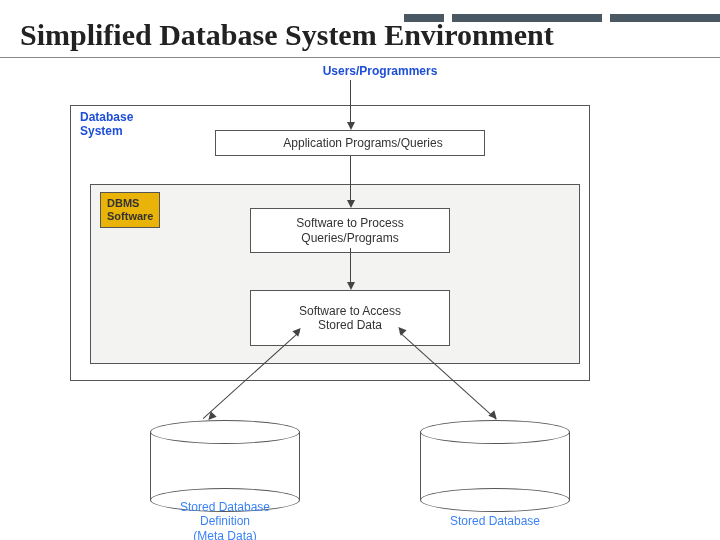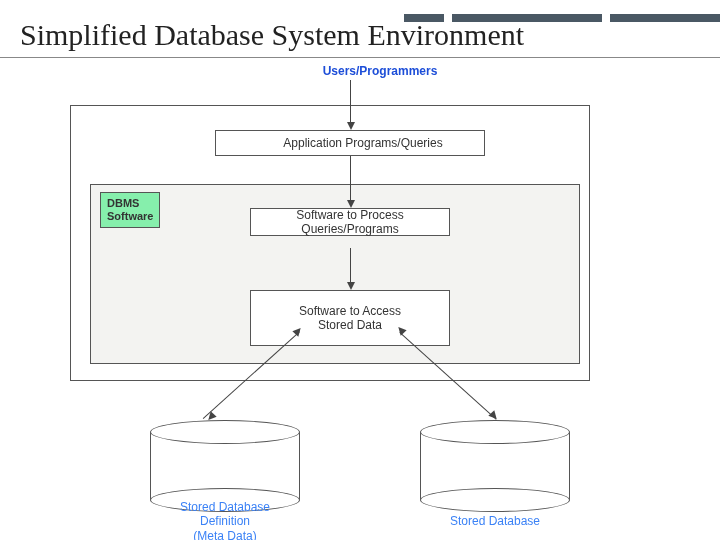--- a/index.html
+++ b/index.html
@@ -8,20 +8,21 @@
     height: 540px;
     background: #fff;
     font-family: "Times New Roman", Times, serif;
     position: relative;
     overflow: hidden;
   }
   .title-bar {
     position: relative;
     height: 58px;
     border-bottom: 1px solid #888;
+    font-weight: bold;
   }
   .title {
     position: absolute;
     left: 20px;
     top: 18px;
     font-size: 30px;
     color: #222;
     font-family: "Times New Roman", serif;
   }
   .bar-right {
@@ -71,21 +72,21 @@
     background: transparent;
   }
   .inner-frame {
     position: absolute;
     border: 1px solid #555;
     background: #f3f3f1;
   }
   .inner-label-box {
     position: absolute;
     border: 1px solid #555;
-    background: #86efac;
+    background: #eab308;
     font-size: 11px;
     font-weight: bold;
     color: #333;
     padding: 4px 6px;
     line-height: 1.2;
   }
   
   .cylinder {
     position: absolute;
   }
@@ -146,28 +147,30 @@
     <span class="seg" style="width:110px"></span>
   </div>
   <div class="title">Simplified Database System Environment</div>
 </div>
 
 <div class="diagram">
 
   <div class="label bold" style="left:230px; top:4px; width:180px;">Users/Programmers</div>
 
   <div class="frame" style="left:10px; top:45px; width:520px; height:276px;"></div>
+  <div class="label bold" style="left:20px; top:50px; width:80px; text-align:left; white-space:pre-line;">Database
+System</div>
 
   <div class="box" style="left:155px; top:70px; width:270px; height:26px;padding-left:28px;">Application Programs/Queries</div>
 
   <div class="inner-frame" style="left:30px; top:124px; width:490px; height:180px;"></div>
   <div class="inner-label-box" style="left:40px; top:132px; white-space:pre-line;">DBMS
 Software</div>
 
-  <div class="box" style="left:190px; top:148px; width:200px; height:28px; white-space:pre-line;">Software to Process
+  <div class="box" style="left:190px; top:148px; width:200px; height:45px; white-space:pre-line;">Software to Process
 Queries/Programs</div>
 
   <div class="box" style="left:190px; top:230px; width:200px; height:56px; white-space:pre-line;">Software to Access
 Stored Data</div>
 
   <div class="cylinder" style="left:90px; top:360px; width:150px; height:92px;">
     <div class="cyl-body" style="top:12px; height:68px;"></div>
     <div class="cyl-top" style="top:0; height:24px;"></div>
     <div class="cyl-bot" style="top:68px; height:24px;"></div>
     <div class="cyl-label" style="top:32px; white-space:pre-line;">Stored Database

